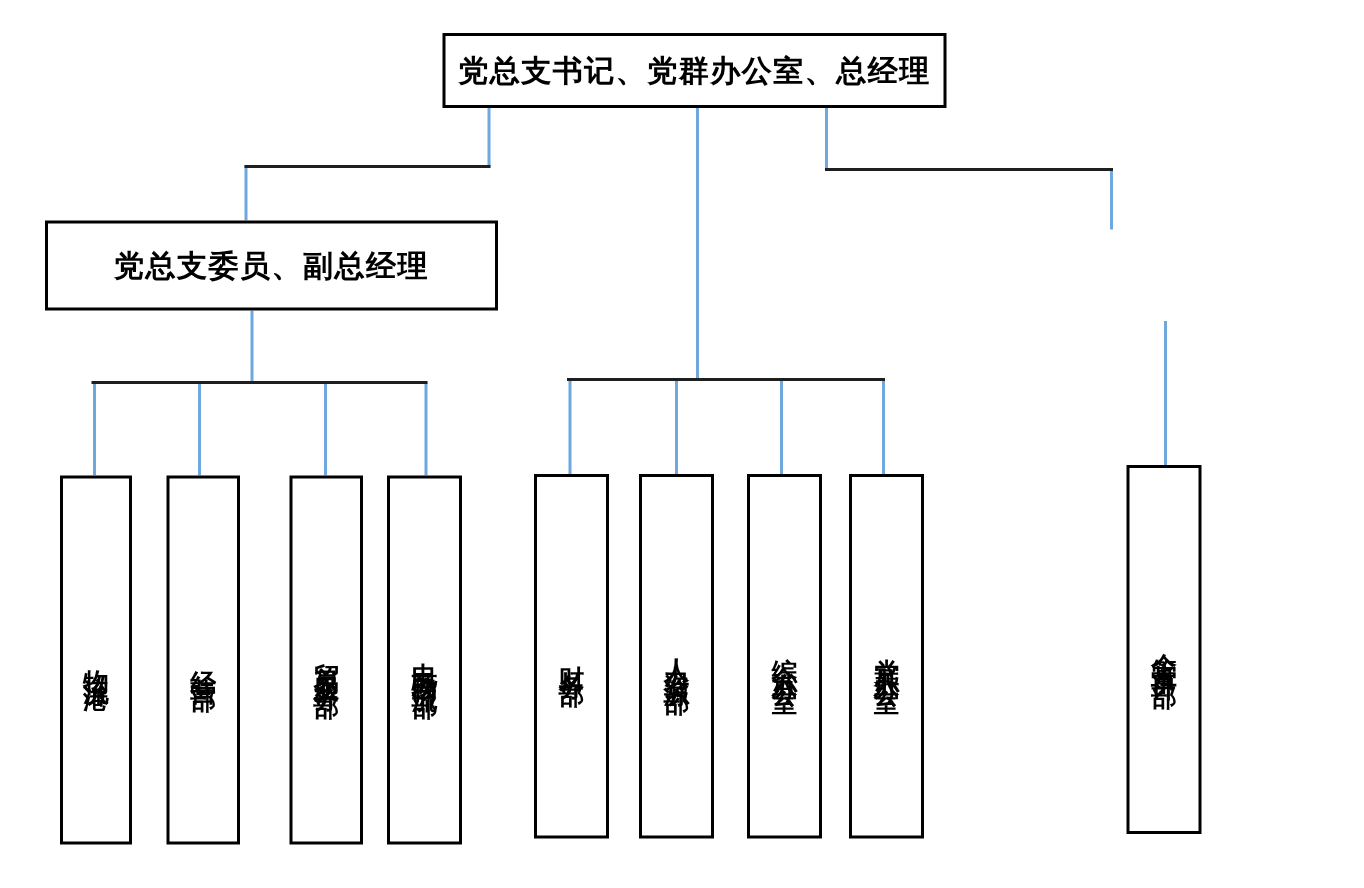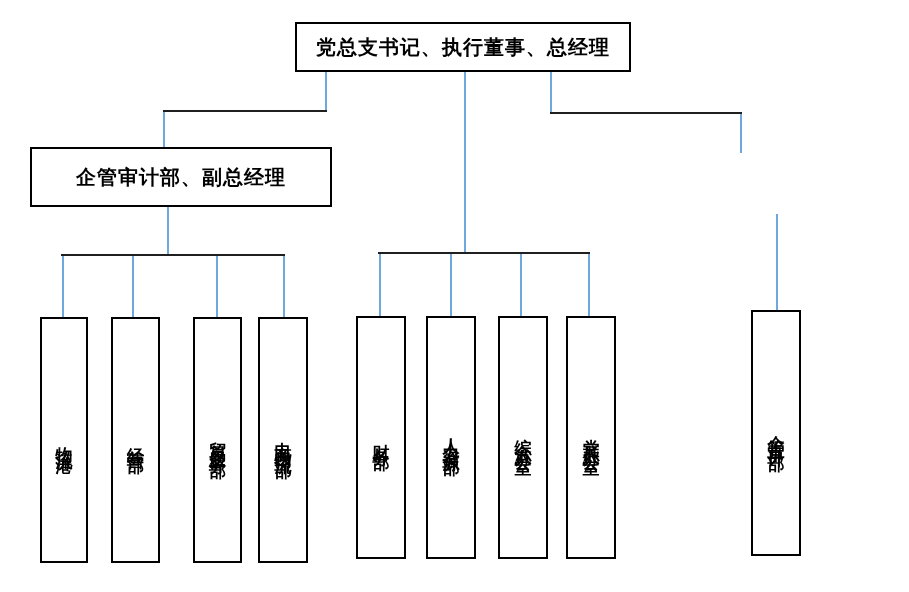--- a/index.html
+++ b/index.html
@@ -80,25 +80,25 @@
   <div class="line vline" id="v13"></div>
   <div class="line vline" id="v14"></div>
   <div class="line vline" id="v15"></div>
 
   <div class="line hline" id="h1"></div>
   <div class="line hline" id="h2"></div>
   <div class="line hline" id="h3"></div>
   <div class="line hline" id="h4"></div>
 
   <div class="box hbox" id="box-root">
-    <span>党总支书记、执行董事、总经理</span>
+    <span>党总支书记、党群办公室、总经理</span>
   </div>
 
   <div class="box hbox" id="box-l2a">
-    <span>企管审计部、副总经理</span>
+    <span>党总支委员、副总经理</span>
   </div>
 
   <div class="box vbox" id="b1">
     <span class="vtext">物流港</span>
   </div>
   <div class="box vbox" id="b2">
     <span class="vtext">经营部</span>
   </div>
   <div class="box vbox" id="b3">
     <span class="vtext">贸易服务部</span>

